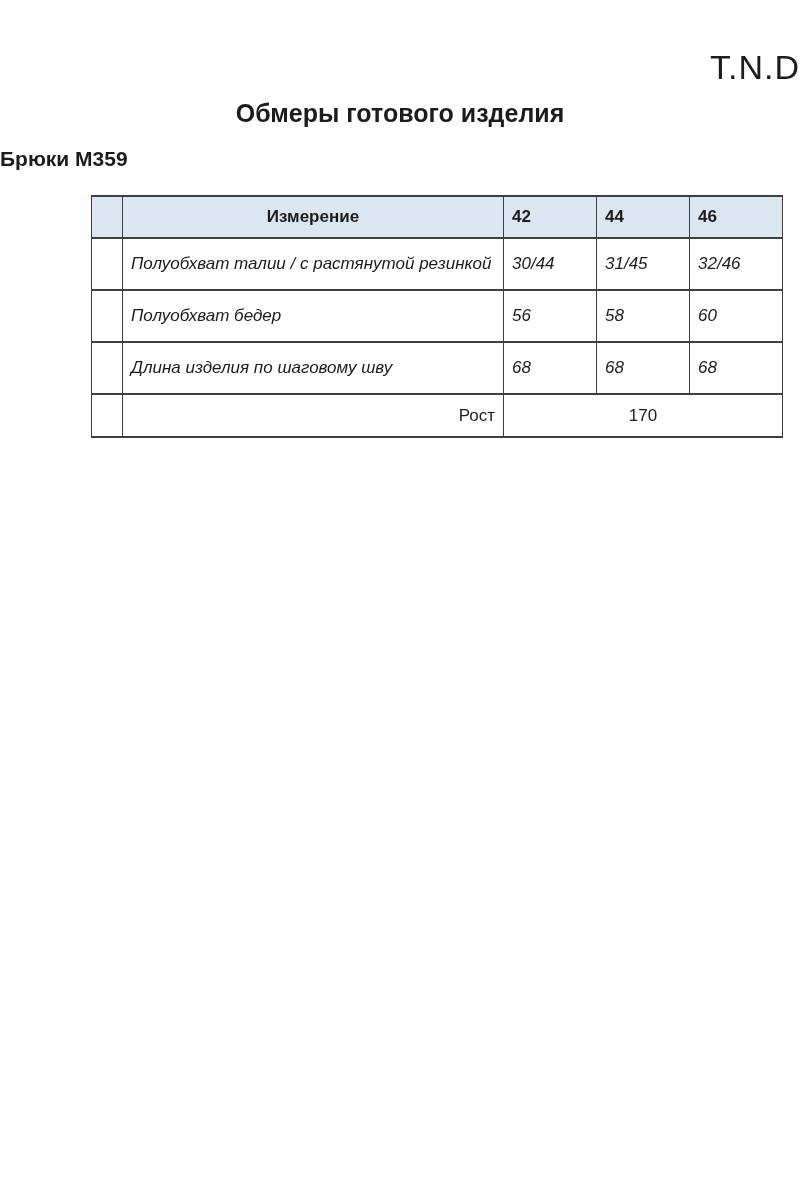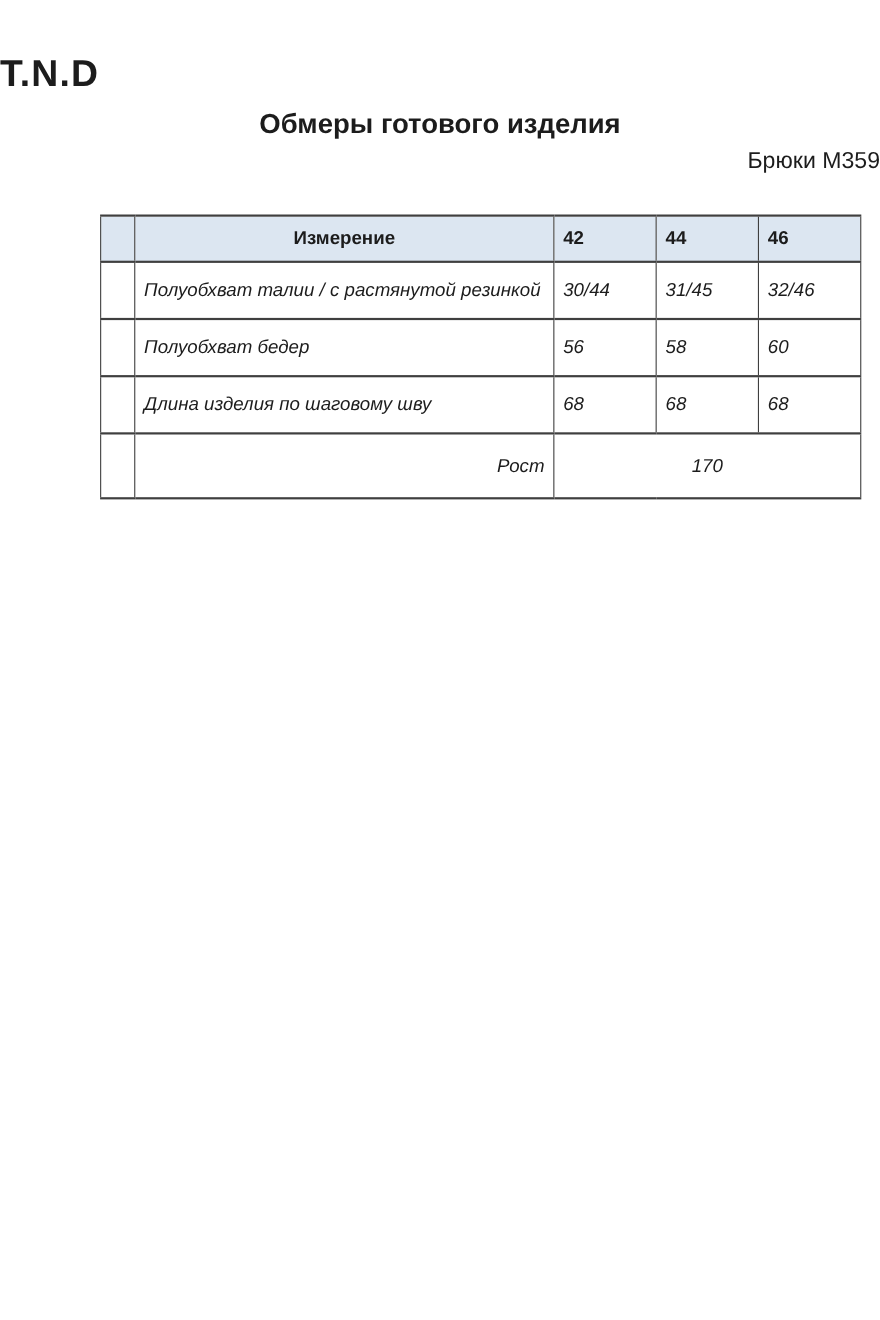--- a/index.html
+++ b/index.html
@@ -14,42 +14,42 @@
     background: #ffffff;
     font-family: "Liberation Sans", sans-serif;
     color: #1c1c1c;
     overflow: hidden;
   }
   .brand {
     position: absolute;
     top: 48px;
     left: 0;
     width: 100%;
-    text-align: left;
+    text-align: right;
     font-size: 34px;
-    font-weight: bold;
+    font-weight: normal;
     letter-spacing: 1px;
   }
   .doc-title {
     position: absolute;
     top: 99px;
     left: 0;
     width: 100%;
     text-align: center;
     font-size: 25px;
     font-weight: bold;
   }
   .doc-subtitle {
     position: absolute;
-    top: 135px;
+    top: 147px;
     left: 0;
     width: 100%;
-    text-align: right;
+    text-align: left;
     font-size: 21px;
-    font-weight: normal;
+    font-weight: bold;
   }
   table.measure {
     position: absolute;
     top: 195px;
     left: 91px;
     border-collapse: collapse;
     table-layout: fixed;
     width: 612px;
     font-size: 17px;
   }
@@ -63,22 +63,21 @@
     white-space: nowrap;
   }
   tr.head-row {
     height: 42px;
   }
   tr.data-row {
     height: 52px;
     font-style: italic;
   }
   tr.foot-row {
-    height: 59px;
-    font-style: italic;
+    height: 43px;
   }
   td.col-gutter { width: 14px; }
   td.col-label  { width: 364px; }
   td.col-size   { width: 76px; text-align: left; }
   tr.head-row td {
     background: #dce6f1;
     font-weight: bold;
   }
   tr.head-row td.col-label {
     text-align: center;

